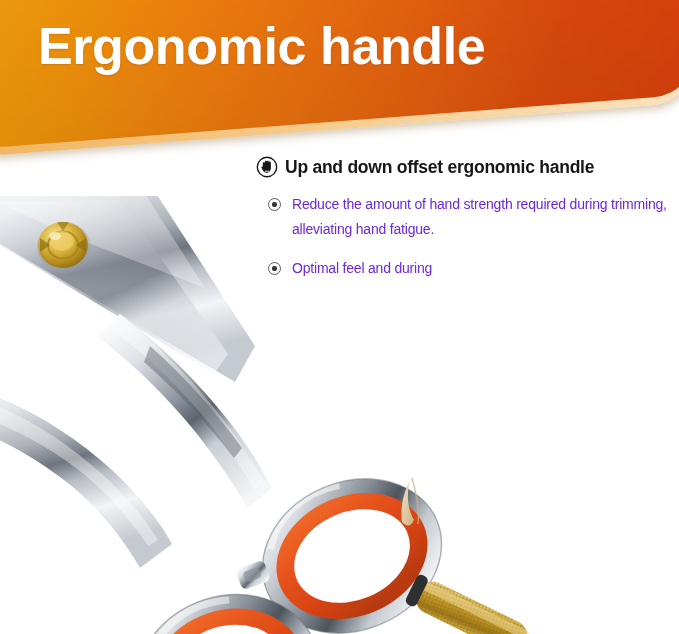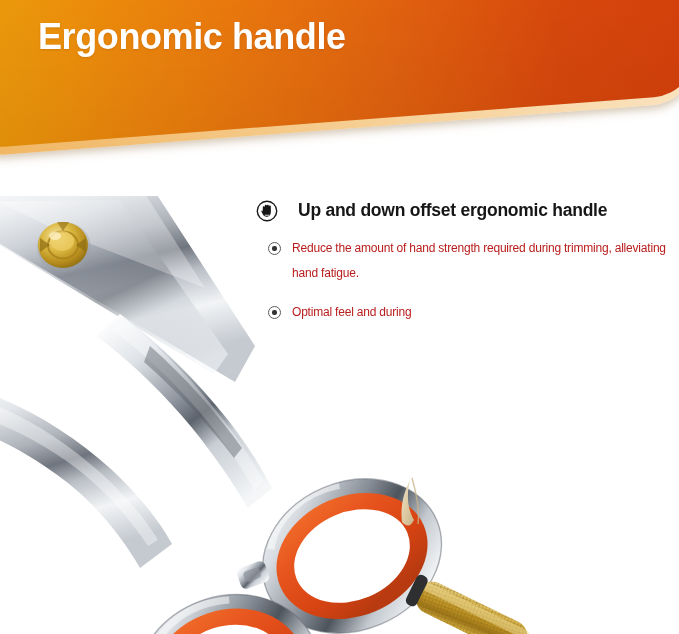--- a/index.html
+++ b/index.html
@@ -78,41 +78,41 @@
     transform-origin: left bottom;
     background: rgba(170, 140, 100, 0.18);
     filter: blur(5px);
   }
 
   #banner-title {
     position: absolute;
     left: 38px;
     top: 16px;
     color: #ffffff;
-    font-size: 36px;
+    font-size: 52px;
     font-weight: bold;
     letter-spacing: -0.4px;
     white-space: nowrap;
     text-shadow: 0 1px 2px rgba(140, 70, 10, 0.25);
     z-index: 5;
     text-align: center;
   }
 
   
   #feature-block {
     position: absolute;
     left: 256px;
     top: 156px;
     width: 415px;
     z-index: 6;
   }
   #feature-heading-row {
     display: flex;
-    gap: 20px;
-    margin-top: 44px;
+    align-items: center;
+    gap: 7px;
   }
   #hand-icon {
     flex: 0 0 auto;
     width: 22px;
     height: 22px;
     display: block;
   }
   #feature-heading {
     font-size: 17.5px;
     font-weight: bold;
@@ -145,23 +145,23 @@
     position: absolute;
     left: 50%;
     top: 50%;
     width: 4.2px;
     height: 4.2px;
     margin: -2.1px 0 0 -2.1px;
     border-radius: 50%;
     background: #333333;
   }
   .bullet-text {
-    font-size: 12px;
+    font-size: 14px;
     line-height: 25px;
-    color: #b91c1c;
+    color: #6d28d9;
     letter-spacing: -0.2px;
   }
 
   
   #scissors-photo {
     position: absolute;
     left: 0;
     top: 196px;
     width: 600px;
     height: 438px;

